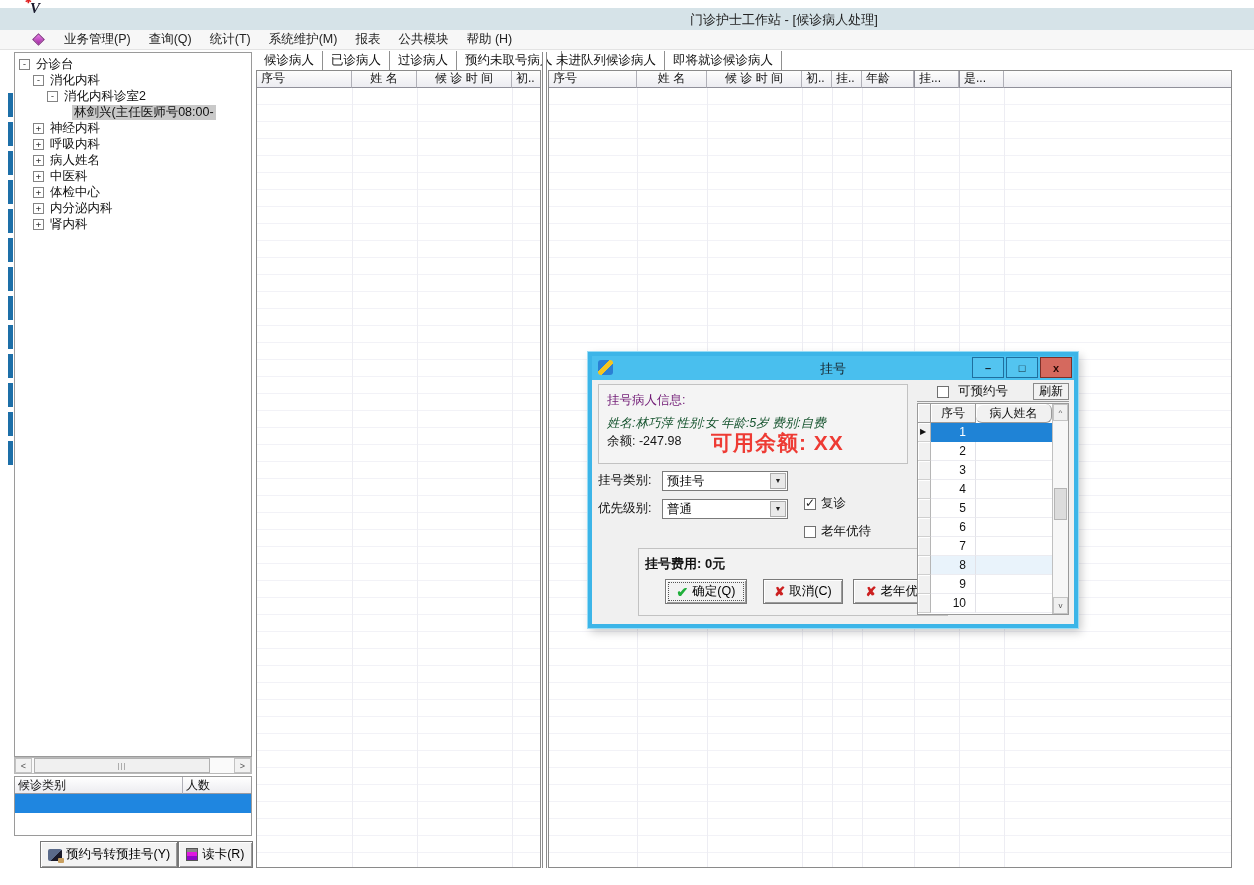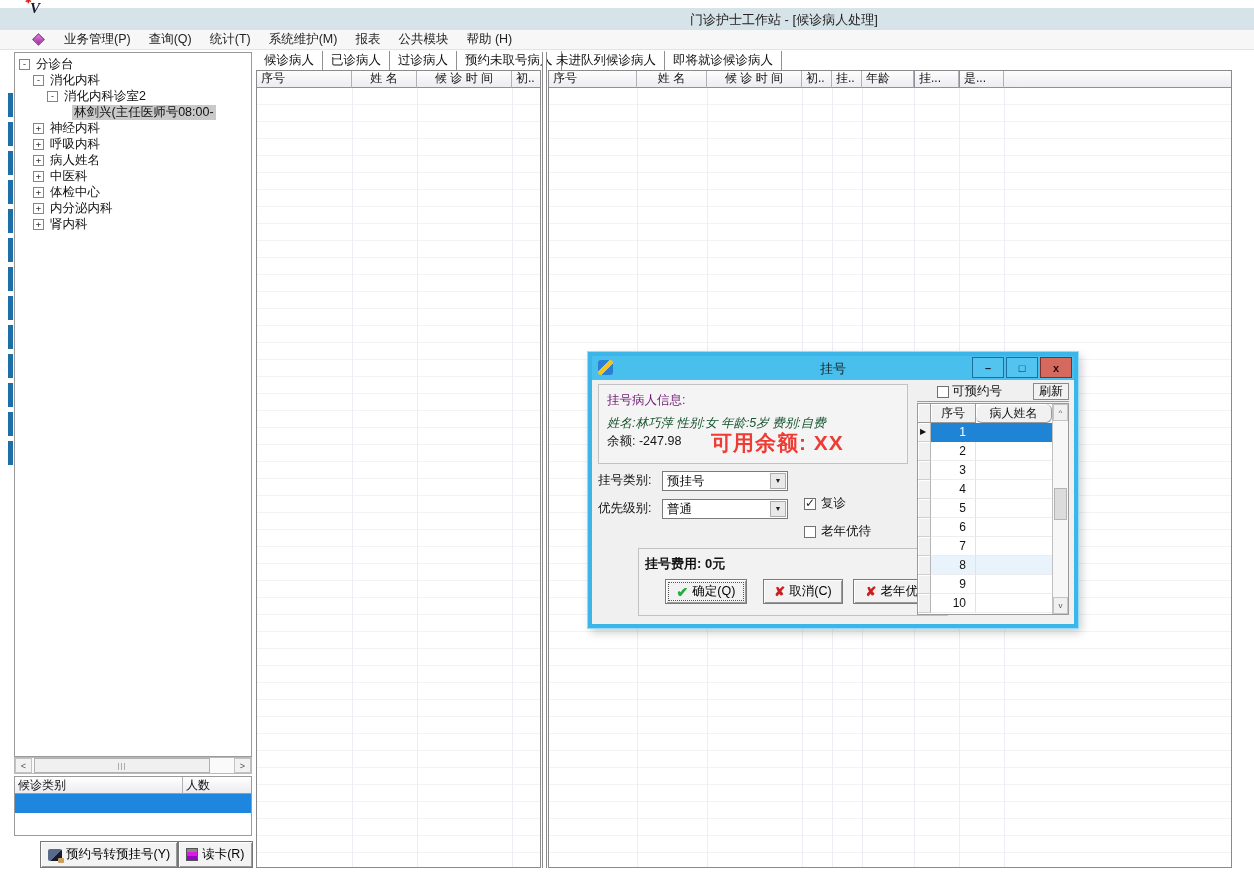--- a/index.html
+++ b/index.html
@@ -120,21 +120,21 @@
   .fee-box { position:absolute; left:6px; top:168px; width:310px; height:68px; border:1px solid #c2c2c2; background:#f2f2f2;margin-left:40px; }
   .fee-text { position:absolute; left:6px; top:6px; font-size:13px; font-weight:bold; color:#111; }
   .dlg-btn { position:absolute; top:30px; height:25px; background:#f2f2f2; border:1px solid #7a7a7a; box-shadow:inset 1px 1px 0 #fff, inset -1px -1px 0 #9a9a9a; font-size:12.5px; display:flex; align-items:center; justify-content:center; gap:4px; cursor:default; }
   .dlg-btn.ok { left:26px; width:82px; outline:1px dotted #555; outline-offset:-4px; }
   .dlg-btn.cancel { left:124px; width:80px; }
   .dlg-btn.release { left:214px; width:90px; }
   .ic-check { color:#1faf3a; font-weight:bold; font-size:14px; }
   .ic-x { color:#cc2020; font-weight:bold; font-size:13px; }
 
   .side-panel { position:absolute; left:325px; top:2px; width:152px; }
-  .side-top { position:relative; height:20px; border-bottom:1px solid #9a9a9a; display:flex; align-items:center; font-size:12.5px; gap:3px;padding-left:20px; }
+  .side-top { position:relative; height:20px; border-bottom:1px solid #9a9a9a; display:flex; align-items:center; font-size:12.5px; gap:9px;padding-left:20px; }
   .mini-btn { position:absolute; right:0; top:1px; height:17px; padding:0 5px; border:1px solid #8a8a8a; background:#f2f2f2; font-size:12px; line-height:15px; }
   .dgrid { position:relative; margin-top:1px; border:1px solid #9a9a9a; background:#fff; height:212px; }
   .dg-head { display:flex; height:19px; }
   .dg-h { background:#f1f1f1; border-right:1px solid #9a9a9a; border-bottom:1px solid #9a9a9a; box-shadow:inset 1px 1px 0 #fff; font-size:12px; line-height:18px; text-align:center; flex:none; }
   .dg-h.m { width:13px; } .dg-h.seq { width:45px; } .dg-h.nm { width:76px;border-radius:6px; }
   .dg-rows { position:absolute; left:0; top:19px; width:134px; }
   .dg-row { display:flex; height:19px; background:#fff; }
   .dg-row.tint { background:#e9f3fb; }
   .dg-marker { width:13px; background:#f1f1f1; border-right:1px solid #b5b5b5; border-bottom:1px solid #cfcfcf; box-shadow:inset 1px 1px 0 #fff; flex:none; position:relative; }
   .dg-row.selected .dg-marker::after { content:"▶"; position:absolute; left:2px; top:4px; font-size:8px; color:#111; }

